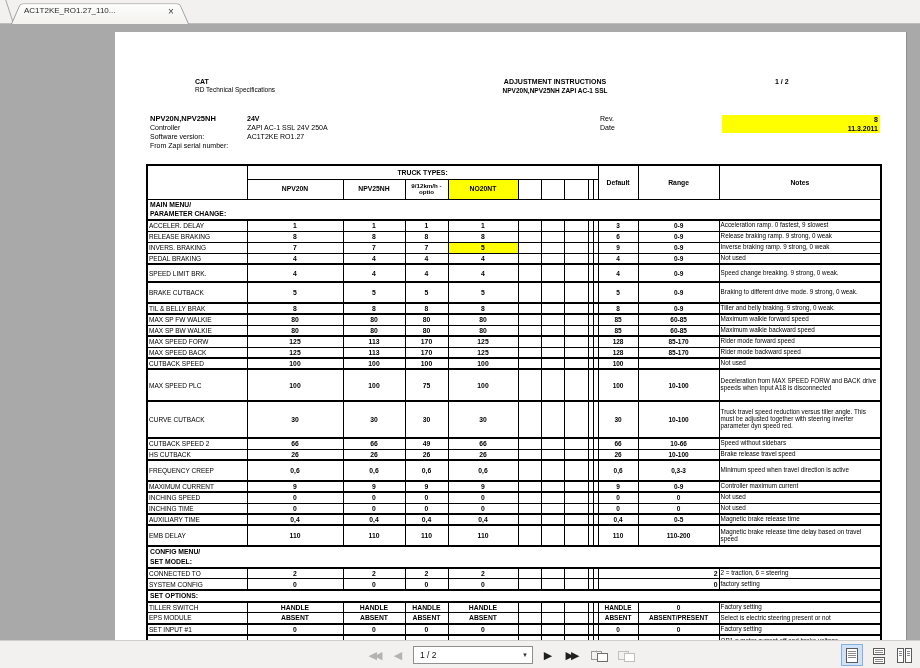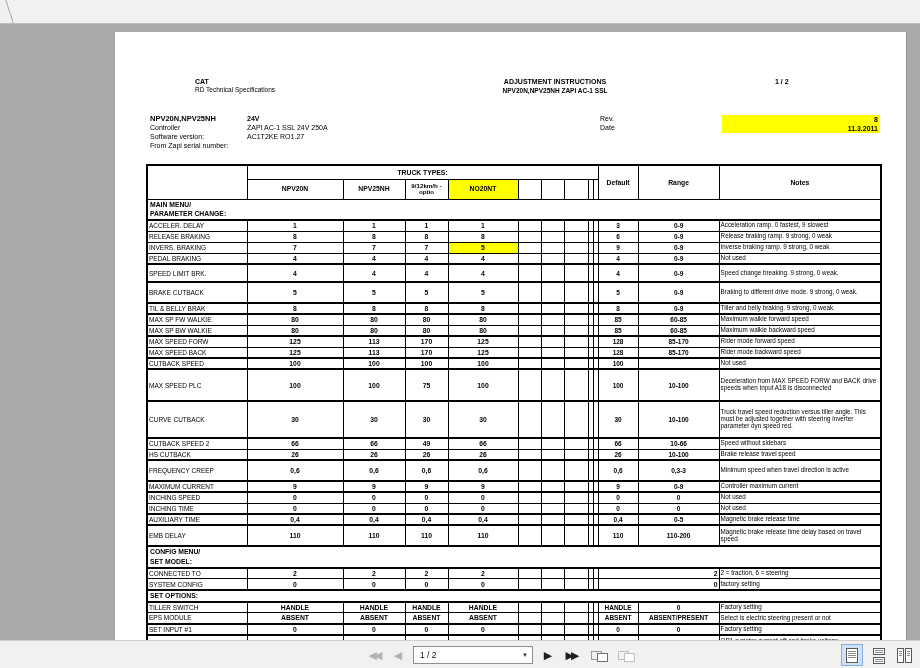--- a/index.html
+++ b/index.html
@@ -89,20 +89,24 @@
   .histico .arr { position:absolute; left:3px; top:-3px; font-size:9px; font-weight:bold; }
   .histico.green .arr { color:#2f7d32; }
   .histico.gray .r1i, .histico.gray .r2i { border-color:#c0c0c0; }
   .histico.gray .arr { color:#bccabc; }
 </style>
 </head>
 <body>
 
 <div class="tabbar">
   <div class="tab-edge-artifact"></div>
+  <div class="tab">
+    <span class="tab-label">AC1T2KE_RO1.27_110...</span>
+    <span class="tab-close">×</span>
+  </div>
 </div>
 
 <div class="viewer">
   <div class="page">
 
     <div class="hd" style="left:80px; top:46px;">
       <div>CAT</div>
       <div class="hd-sub">RD Technical Specifications</div>
     </div>
     <div class="hd hd-center" style="left:330px; top:46px; width:220px;">

